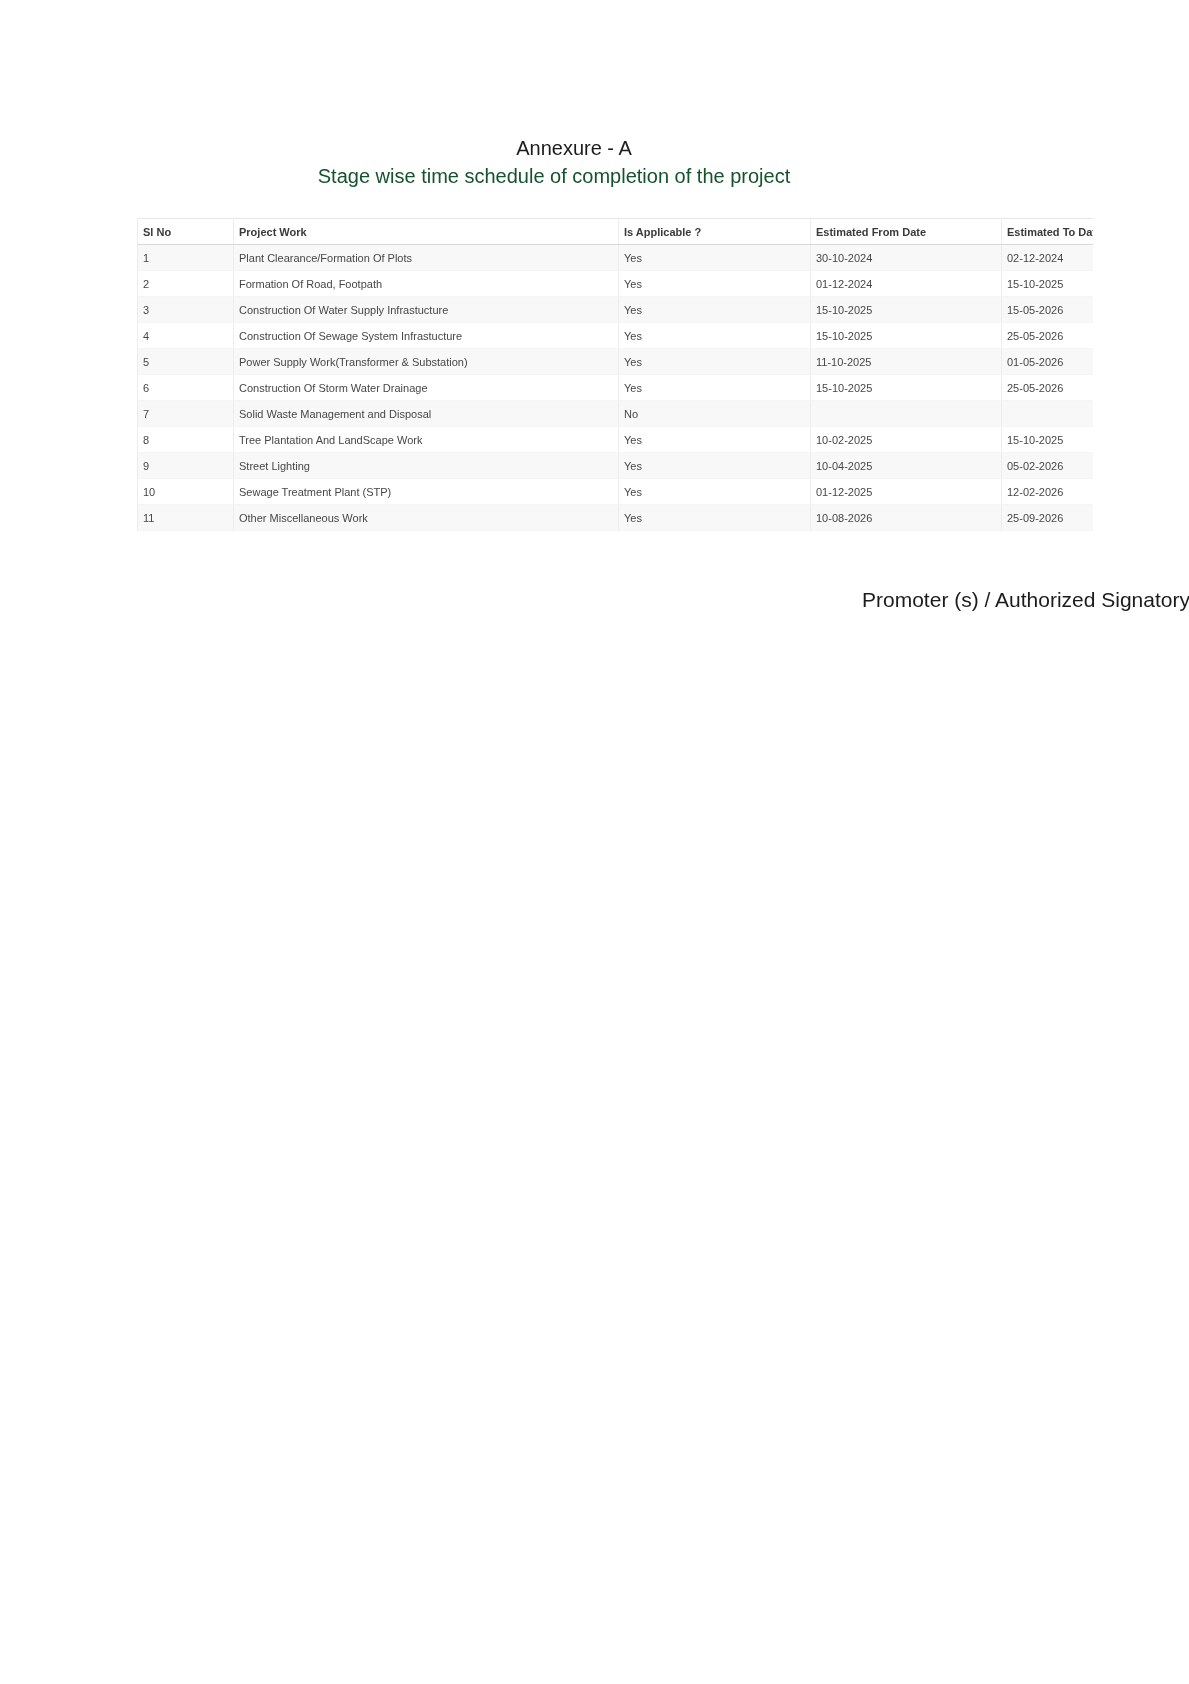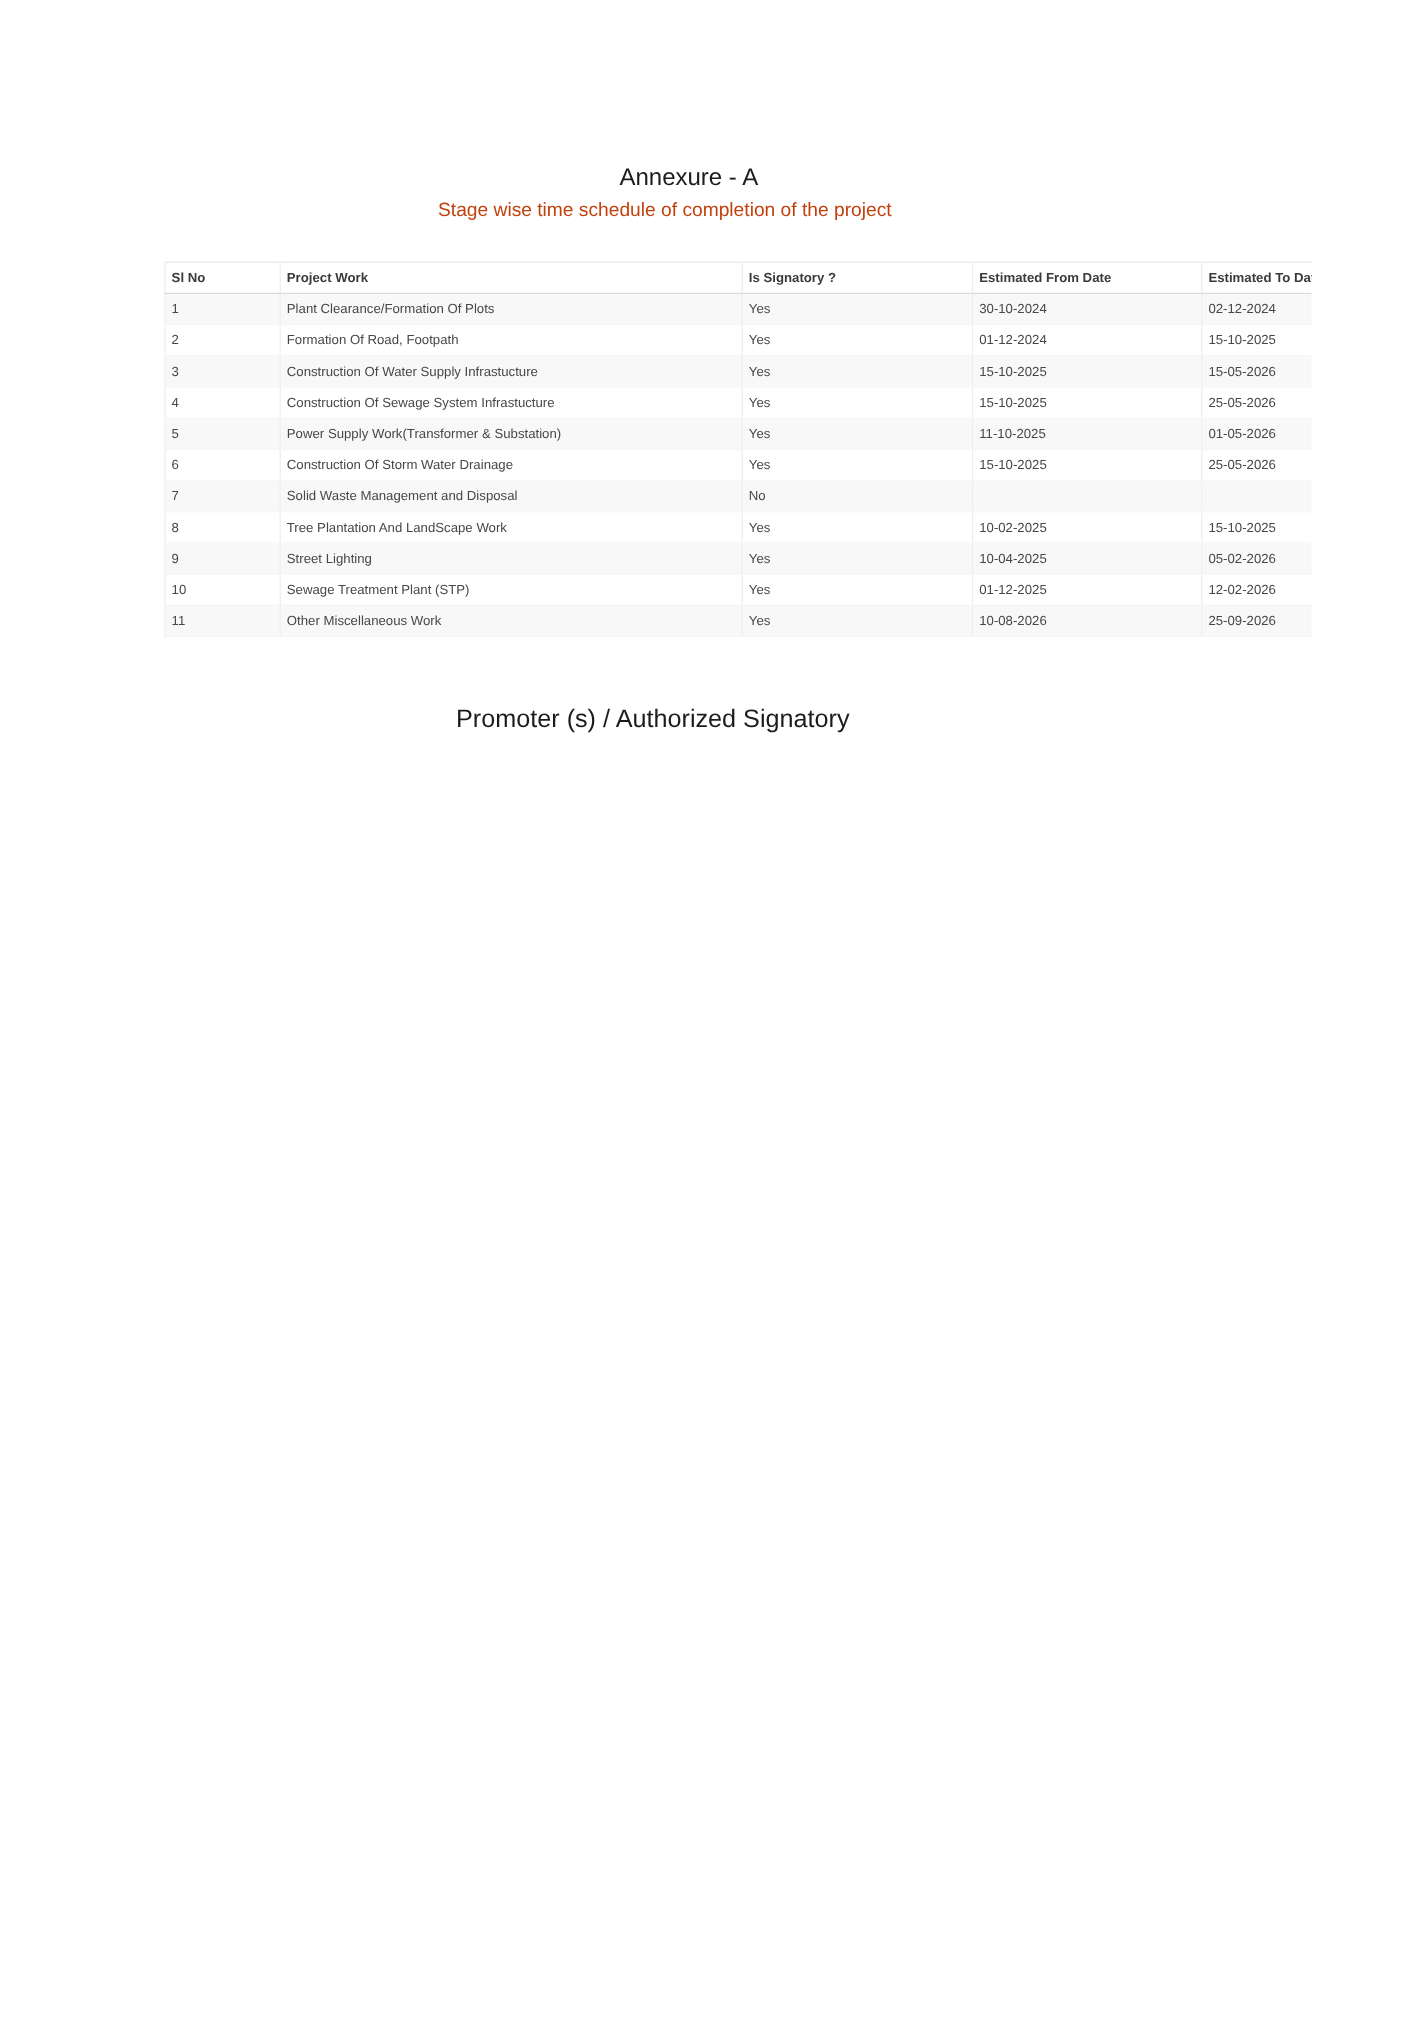--- a/index.html
+++ b/index.html
@@ -24,23 +24,23 @@
   }
   .doc-title {
     font-size: 20px;
     font-weight: 400;
     color: #1c1c1c;
     line-height: 28px;
     margin: 0;
     padding-left: 40px;
   }
   .doc-subtitle {
-    font-size: 16px;
+    font-size: 20px;
     font-weight: 400;
-    color: #c2410c;
+    color: #14532d;
     line-height: 28px;
     margin: 0;
   }
   table.schedule {
     position: absolute;
     left: 137px;
     top: 218px;
     width: 955px;
     border-collapse: collapse;
     table-layout: fixed;
@@ -73,21 +73,21 @@
     overflow: hidden;
   }
   table.schedule tbody tr:nth-child(odd) td {
     background: #f8f8f8;
   }
   .signature {
     position: absolute;
     top: 588px;
     left: 380px;
     width: 810px;
-    text-align: left;
+    text-align: right;
     font-size: 21px;
     font-weight: 400;
     color: #1c1c1c;
   }
 </style>
 </head>
 <body>
 
 <div class="title-wrap">
   <div class="doc-title">Annexure - A</div>
@@ -99,21 +99,21 @@
       <col style="width: 96px;">
       <col style="width: 385px;">
       <col style="width: 192px;">
       <col style="width: 191px;">
       <col style="width: 91px;">
     </colgroup>
   <thead>
       <tr>
         <th>Sl No</th>
         <th>Project Work</th>
-        <th>Is Signatory ?</th>
+        <th>Is Applicable ?</th>
         <th>Estimated From Date</th>
         <th>Estimated To Date</th>
       </tr>
     </thead>
   <tbody>
       <tr>
         <td>1</td>
         <td>Plant Clearance/Formation Of Plots</td>
         <td>Yes</td>
         <td>30-10-2024</td>

